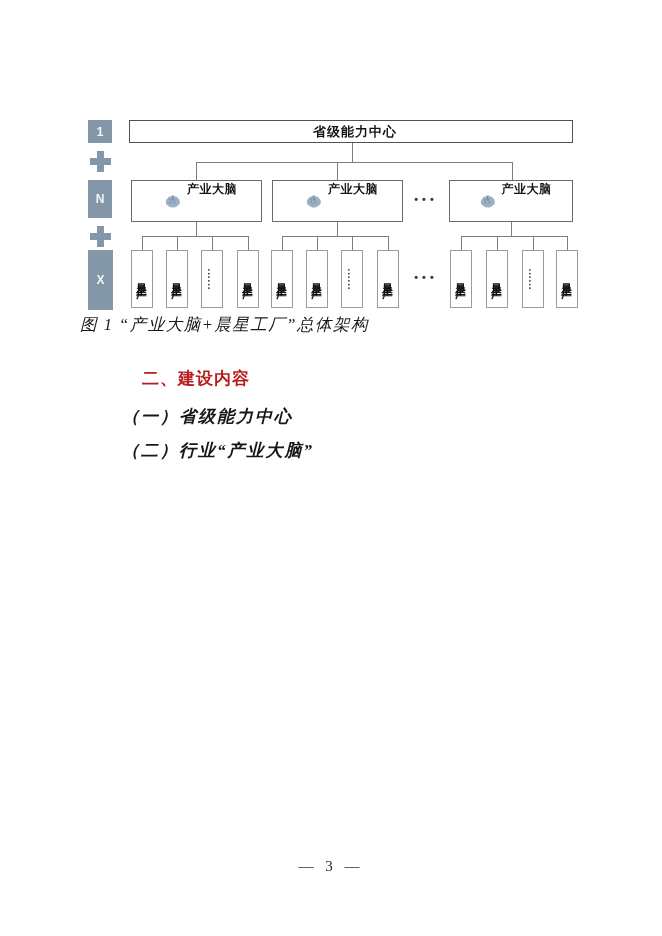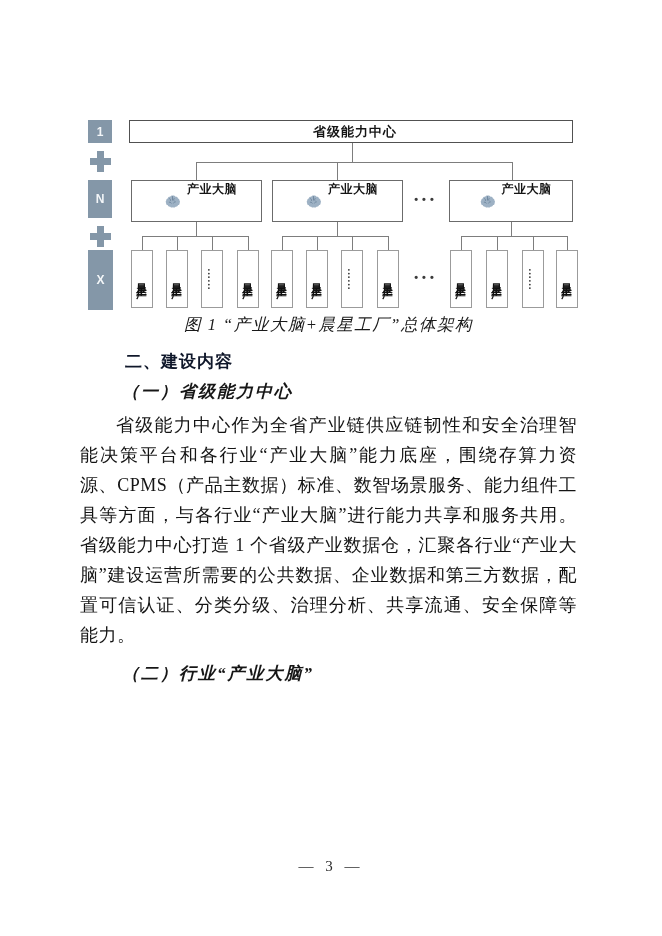--- a/index.html
+++ b/index.html
@@ -39,28 +39,28 @@
     font:bold 10.5px "Liberation Sans","DejaVu Sans",sans-serif;letter-spacing:2px;color:#111;
   }
   .vdots{writing-mode:vertical-rl;font:bold 11px "Liberation Serif",serif;color:#333;}
   .hline,.vline{position:absolute;background:#7d7d7d;}
   .hline{height:1px}.vline{width:1px}
   .dots{
     position:absolute;width:46px;text-align:center;
     font:bold 11px "Liberation Sans","DejaVu Sans",sans-serif;letter-spacing:4px;color:#3a3a3a;
   }
   .caption{
-    position:absolute;left:80px;top:314px;width:497px;text-align:center;
+    position:absolute;left:80px;top:314px;width:497px;
     font-style:italic;font-size:16.5px;letter-spacing:1.5px;color:#1a1a1a;
   }
   
   .content{position:absolute;left:80px;top:351px;width:497px;}
   .sec-h{
-    margin:0;font:bold 17px "Liberation Sans","DejaVu Sans",sans-serif;
-    line-height:22px;text-indent:45px;letter-spacing:1px;color:#0f172a;
+    margin:17px;font:bold 17px "Liberation Sans","DejaVu Sans",sans-serif;
+    line-height:22px;text-indent:45px;letter-spacing:1px;color:#b91c1c;
   }
   .sub-h{
     margin:9px 0 0 0;font-style:italic;font-weight:bold;font-size:17px;
     line-height:20px;text-indent:42px;letter-spacing:2px;color:#161616;
   }
   .para{
     margin:8px 0 0 0;font-size:18px;line-height:30px;
     text-align:justify;text-indent:2em;letter-spacing:.5px;color:#141414;
   }
   .para.p2{margin-top:9px;}
@@ -189,18 +189,17 @@
     <div class="fbox" style="left:556px">
         <span class="vtext">晨星工厂</span>
       </div>
 
     <div class="caption">图 1  “产业大脑+晨星工厂”总体架构</div>
   </div>
 
   <div class="content">
     <h2 class="sec-h">二、建设内容</h2>
     <h3 class="sub-h">（一）省级能力中心</h3>
-    <p class="para">省级能力中心作为全省产业链供应链韧性和安全治理智能决策平台和各行业“产业大脑”能力底座，围绕存算力资源、CPMS（产品主数据）标准、数智场景服务、能力组件工具等方面，与各行业“产业大脑”进行能力共享和服务共用。省级能力中心打造 1 个省级产业数据仓，汇聚各行业“产业大脑”建设运营所需要的公共数据、企业数据和第三方数据，配置可信认证、分类分级、治理分析、共享流通、安全保障等能力。</p>
     <h3 class="sub-h second">（二）行业“产业大脑”</h3>
   </div>
 
   <div class="page-number">— 3 —</div>
 </div>
 
 </body></html>

